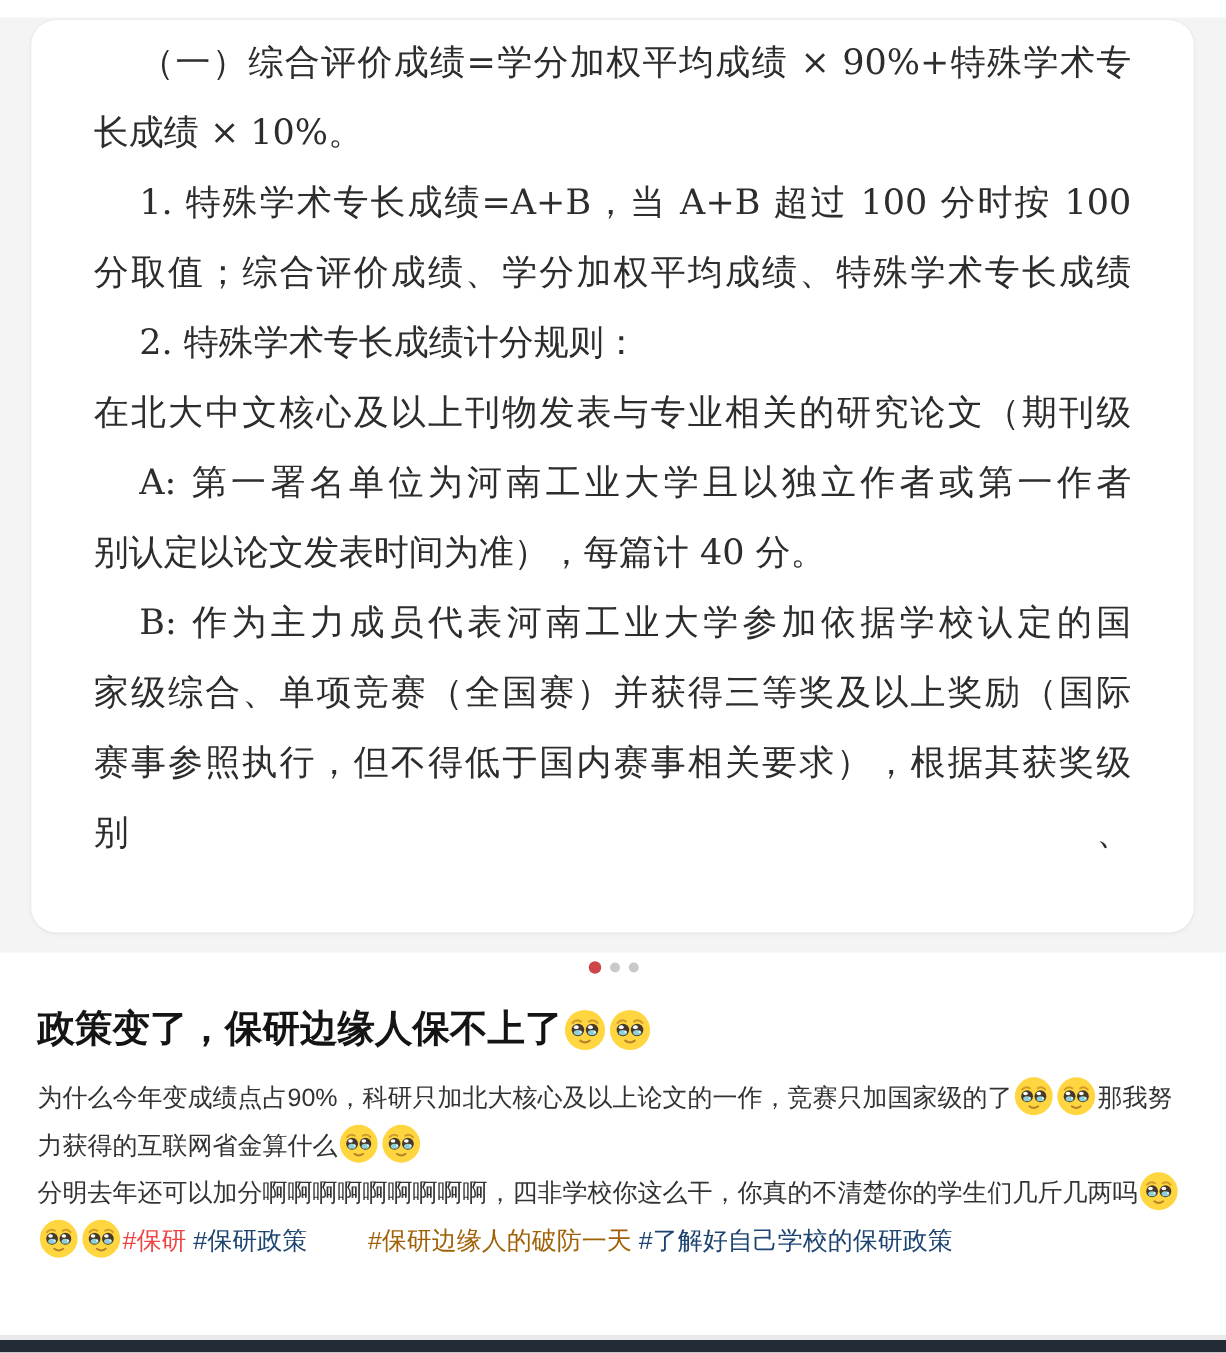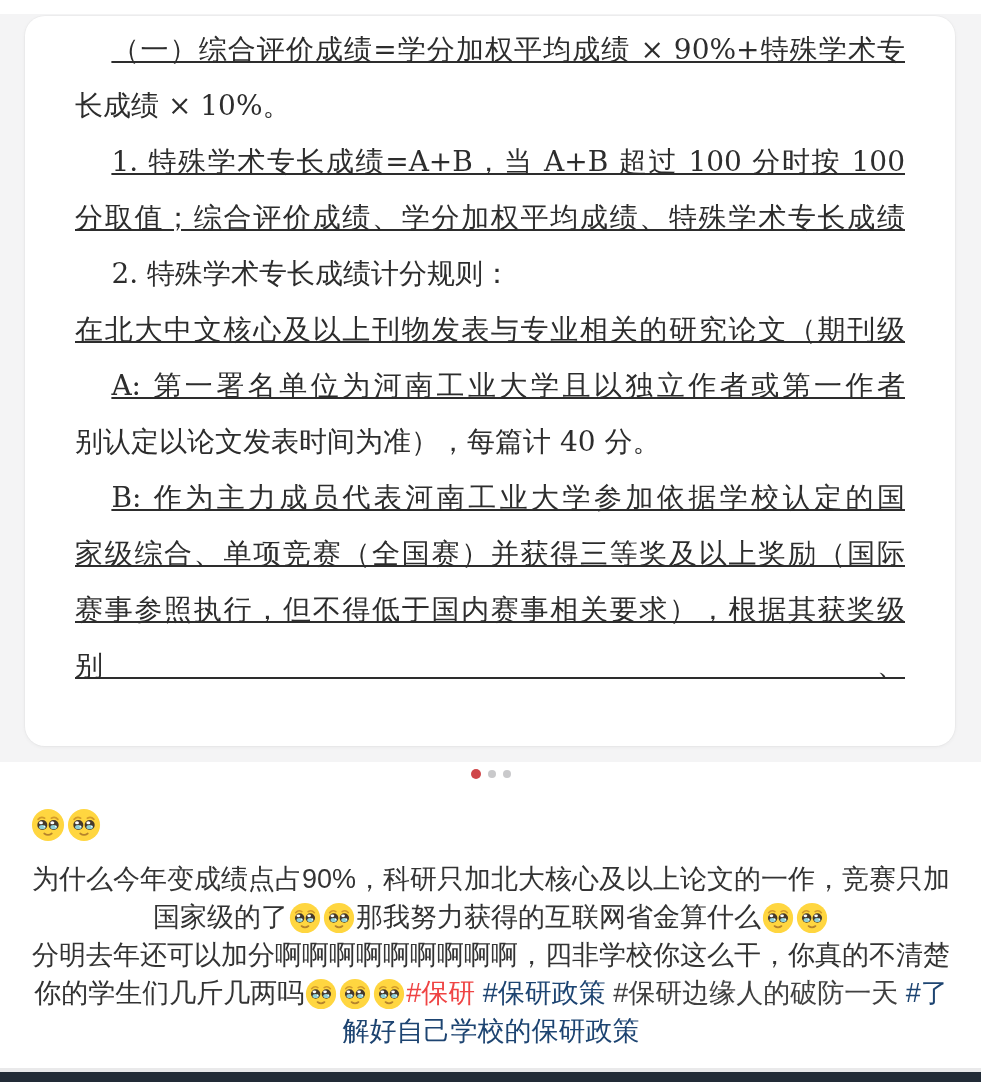--- a/index.html
+++ b/index.html
@@ -18,34 +18,34 @@
     box-shadow:0 1px 4px rgba(0,0,0,0.05), 0 0 0 1px rgba(0,0,0,0.02);
     box-sizing:border-box;padding:6px 50px 0 50px;overflow:hidden;
     cursor:pointer;
   }
   .doc-text{
     font-family:"DejaVu Serif","Liberation Serif",serif;
     font-size:28px;color:#2d2d2d;
   }
   .doc-line{line-height:56px;}
   .doc-line.first{text-indent:1.3em;}
-  .doc-line.just{text-align:justify;text-align-last:justify;text-justify:inter-character;text-decoration:underline;}
+  .doc-line.just{text-align:justify;text-align-last:justify;text-justify:inter-character;}
   .dots{
     position:absolute;left:0;top:769px;width:981px;
     display:flex;justify-content:center;align-items:center;gap:7px;
   }
   .dot{width:8px;height:8px;border-radius:50%;display:inline-block;cursor:pointer;}
   .dot.active{width:10px;height:10px;}
   .post-title{
     position:absolute;left:30px;top:804px;width:922px;
     font-size:30px;font-weight:700;color:#141414;line-height:40px;
   }
   .post-body{
     position:absolute;left:30px;top:860px;width:922px;
-    font-size:27px;color:#333333;line-height:38px;text-align:center;
+    font-size:20px;color:#333333;line-height:38px;
   }
   .emo{
     display:inline-block;vertical-align:-8px;margin:0 1px;
   }
   .emo svg{display:block;}
   .tag{cursor:pointer;}
   .pre-strip{
     position:absolute;left:0;bottom:10px;width:981px;height:4px;background:#e9e9ea;
   }
   .bottom-strip{
@@ -72,21 +72,21 @@
       <div class="doc-line just">赛事参照执行，但不得低于国内赛事相关要求），根据其获奖级别、</div>
     </div>
 </div>
 
 <div class="dots" id="dots">
     <span class="dot active" style="background: rgb(207, 70, 73);"></span>
     <span class="dot" style="background: rgb(201, 201, 203);"></span>
     <span class="dot" style="background: rgb(201, 201, 203);"></span>
   </div>
 
-<div class="post-title" id="post-title"><span class="emo"><svg viewBox="0 0 36 36" width="34" height="34">
+<div class="post-title" id="post-title"><span>政策变了，保研边缘人保不上了</span><span class="emo"><svg viewBox="0 0 36 36" width="34" height="34">
         <circle cx="18" cy="18" r="17" fill="#ffd640"></circle>
         <path d="M7.5,12 Q10.5,8.5 14.5,10.8" stroke="#d29a2a" stroke-width="1.8" fill="none" stroke-linecap="round"></path>
         <path d="M21.5,10.8 Q25.5,8.5 28.5,12" stroke="#d29a2a" stroke-width="1.8" fill="none" stroke-linecap="round"></path>
         <circle cx="12" cy="18" r="5.3" fill="#46392b"></circle>
         <circle cx="24" cy="18" r="5.3" fill="#46392b"></circle>
         <ellipse cx="12" cy="20.2" rx="3.5" ry="2.3" fill="#8fd0d8"></ellipse>
         <ellipse cx="24" cy="20.2" rx="3.5" ry="2.3" fill="#8fd0d8"></ellipse>
         <ellipse cx="10.6" cy="15.6" rx="2.1" ry="1.6" fill="#ffffff"></ellipse>
         <ellipse cx="22.6" cy="15.6" rx="2.1" ry="1.6" fill="#ffffff"></ellipse>
         <circle cx="14.2" cy="19.6" r="0.9" fill="#ffffff" opacity="0.9"></circle>
@@ -191,16 +191,16 @@
         <path d="M21.5,10.8 Q25.5,8.5 28.5,12" stroke="#d29a2a" stroke-width="1.8" fill="none" stroke-linecap="round"></path>
         <circle cx="12" cy="18" r="5.3" fill="#46392b"></circle>
         <circle cx="24" cy="18" r="5.3" fill="#46392b"></circle>
         <ellipse cx="12" cy="20.2" rx="3.5" ry="2.3" fill="#8fd0d8"></ellipse>
         <ellipse cx="24" cy="20.2" rx="3.5" ry="2.3" fill="#8fd0d8"></ellipse>
         <ellipse cx="10.6" cy="15.6" rx="2.1" ry="1.6" fill="#ffffff"></ellipse>
         <ellipse cx="22.6" cy="15.6" rx="2.1" ry="1.6" fill="#ffffff"></ellipse>
         <circle cx="14.2" cy="19.6" r="0.9" fill="#ffffff" opacity="0.9"></circle>
         <circle cx="26.2" cy="19.6" r="0.9" fill="#ffffff" opacity="0.9"></circle>
         <path d="M14,27 Q18,30 22,27" stroke="#b5832c" stroke-width="1.8" fill="none" stroke-linecap="round"></path>
-      </svg></span><span class="tag" style="color: #ef4444;">#保研</span><span> </span><span class="tag" style="color: rgb(29, 68, 113);">#保研政策</span><span> </span><span class="tag" style="color: #404040;">#保研边缘人的破防一天</span><span> </span><span class="tag" style="color: rgb(29, 68, 113);">#了解好自己学校的保研政策</span></div>
+      </svg></span><span class="tag" style="color: #ef4444;">#保研</span><span> </span><span class="tag" style="color: rgb(29, 68, 113);">#保研政策</span><span> </span><span class="tag" style="color: #a16207; margin-left: 43px;">#保研边缘人的破防一天</span><span> </span><span class="tag" style="color: rgb(29, 68, 113);">#了解好自己学校的保研政策</span></div>
 
 <div class="pre-strip"></div>
 <div class="bottom-strip"></div>
 
 </body></html>

